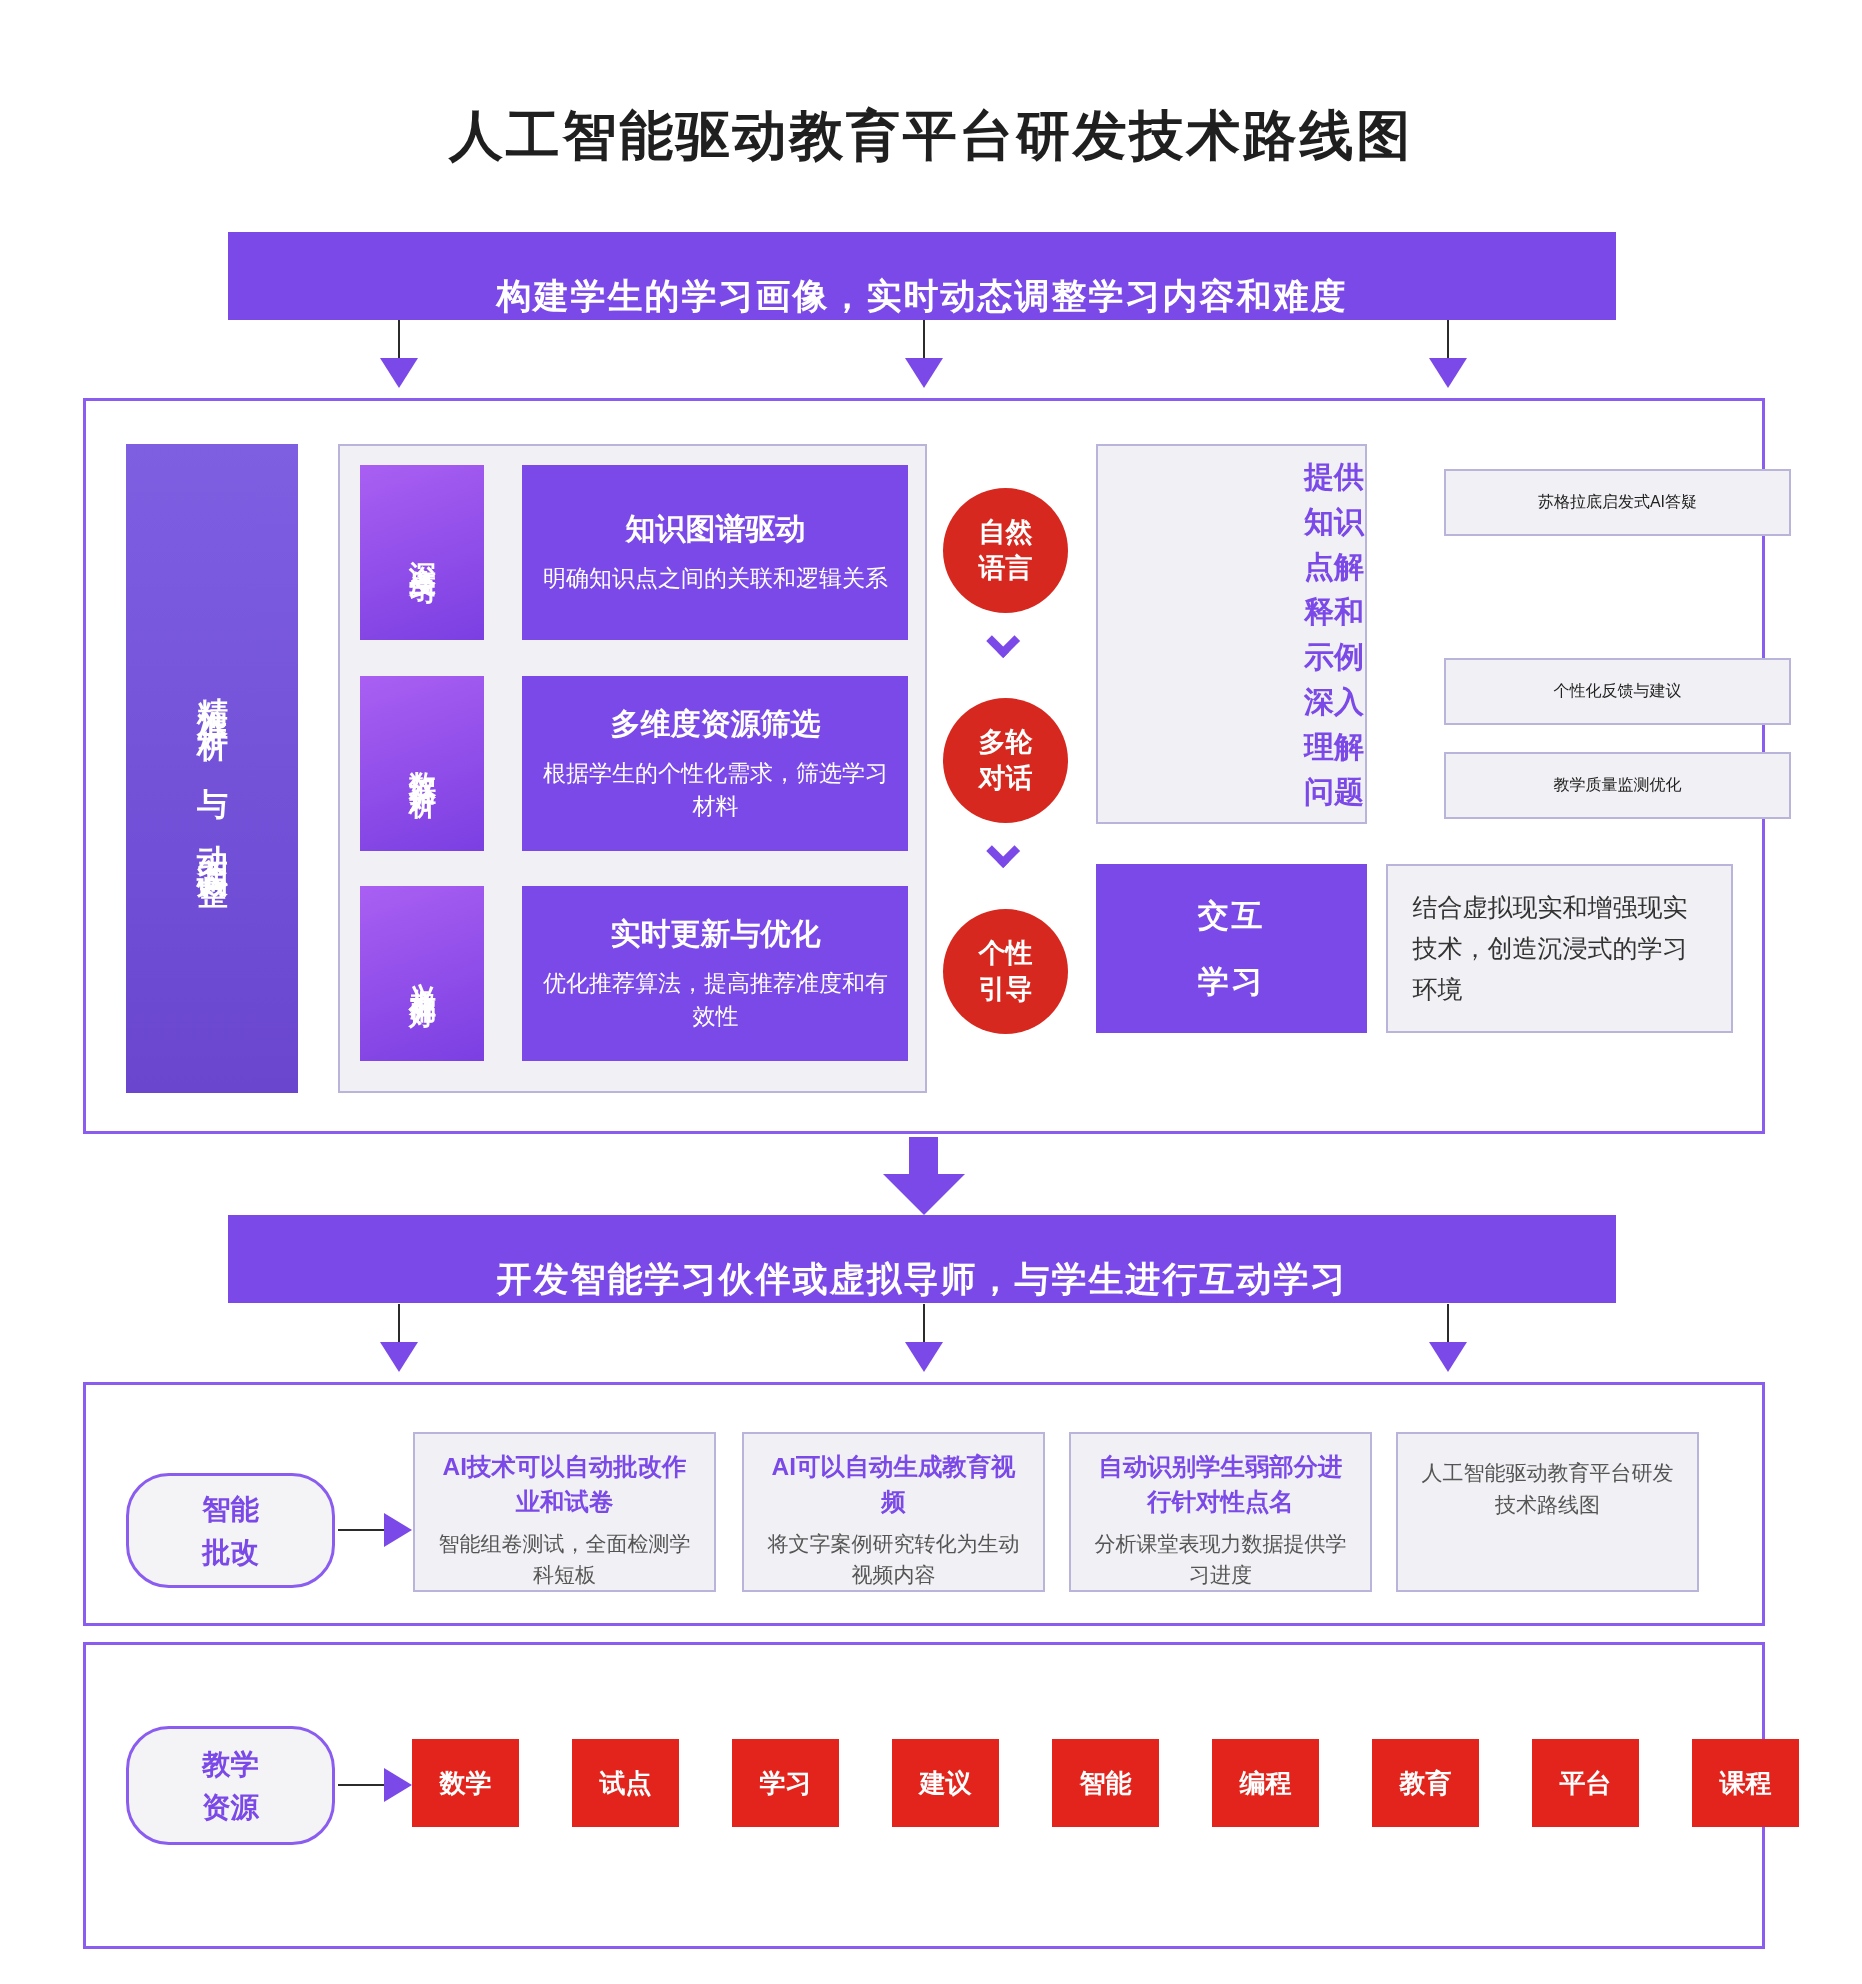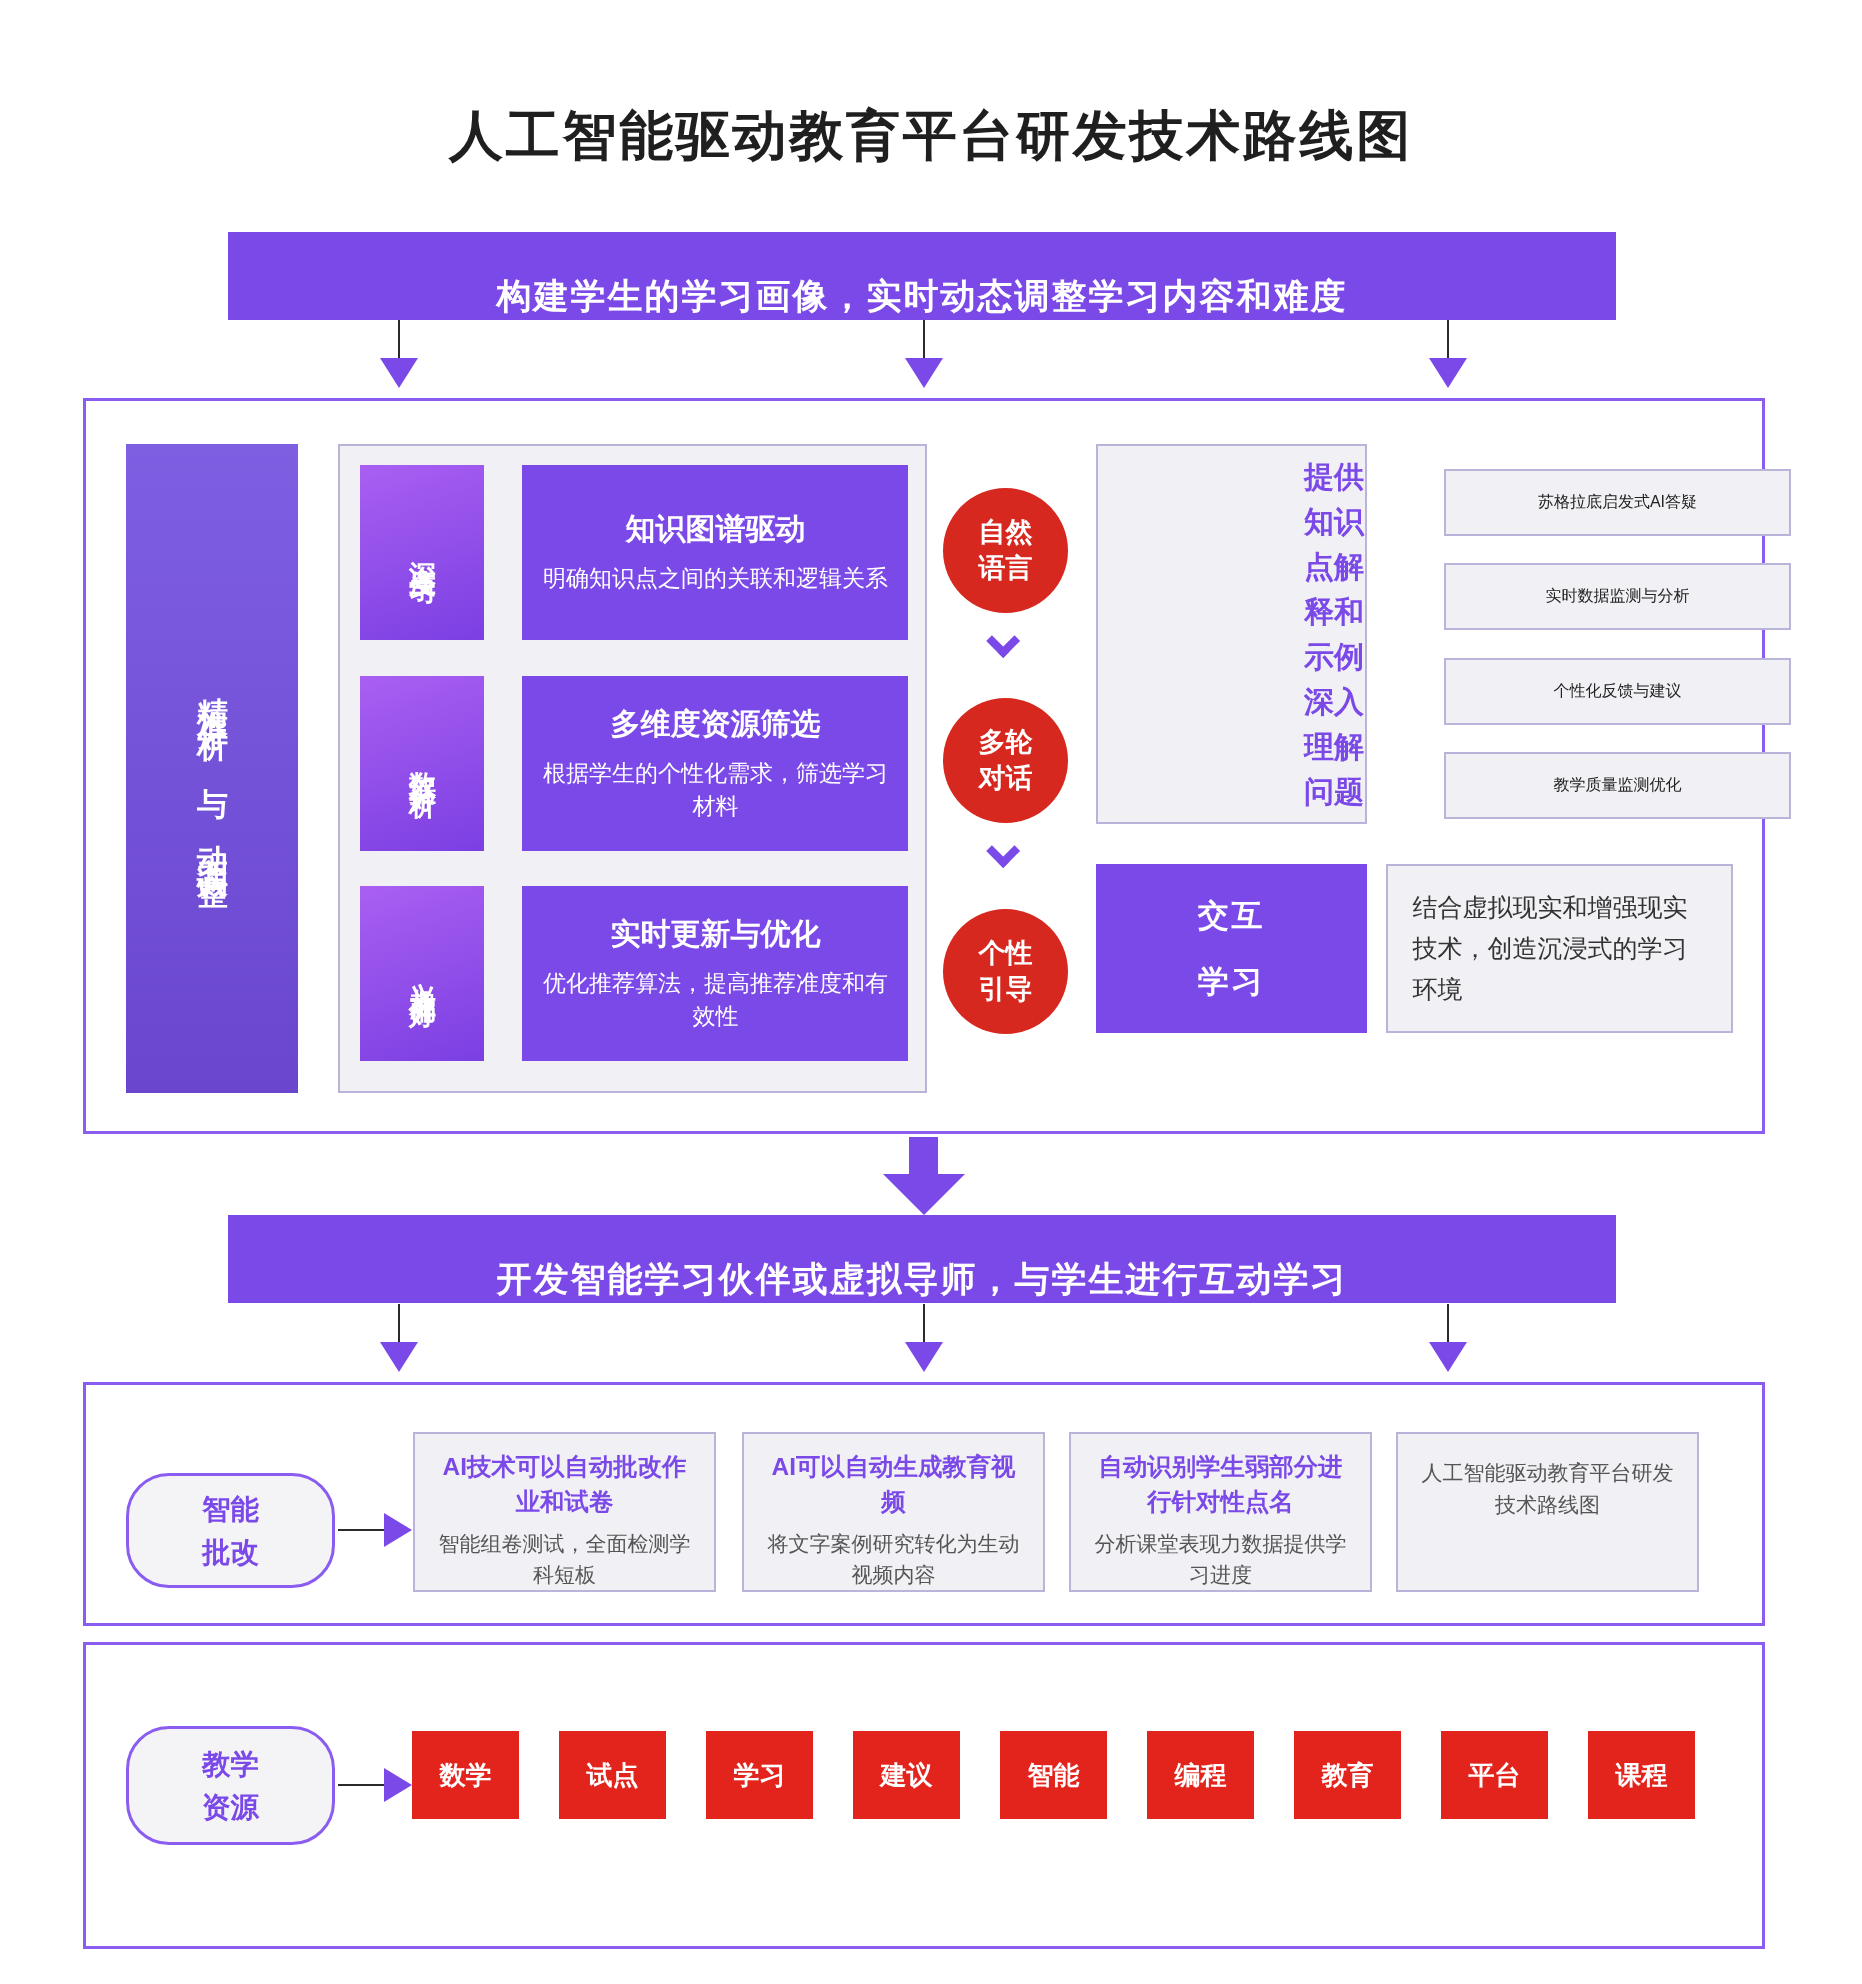--- a/index.html
+++ b/index.html
@@ -100,21 +100,21 @@
   #ha1{left:252px;top:128px}
   #ha2{left:252px;top:123px}
 
   .card{position:absolute;top:47px;width:303px;height:160px;background:var(--gray);
         border:2px solid var(--gborder);display:flex;flex-direction:column;align-items:center;
         padding:15px 16.3px 0}
   .ctitle{font-size:24.4px;font-weight:bold;color:var(--purple);line-height:1.45;text-align:center}
   .cdesc{font-size:21px;color:#555;line-height:1.5;text-align:center;margin-top:8.1px}
   .cd1{left:327px}.cd2{left:656px}.cd3{left:983px}.cd4{left:1310px}
 
-  .tags-row{position:absolute;left:326px;top:86px;display:flex;gap:40px}
+  .tags-row{position:absolute;left:326px;top:94px;display:flex;gap:53px}
   .tag{width:107px;height:88px;background:var(--red2);color:#fff;font-size:26px;font-weight:bold;
        display:flex;align-items:center;justify-content:center}
 </style>
 </head>
 <body>
 
 <div class="page">
 
   <div class="title">人工智能驱动教育平台研发技术路线图</div>
 
@@ -182,23 +182,20 @@
     <div class="circle c3">
       <span class="ctext">个性引导</span>
     </div>
 
     <div id="provide">
       <span class="ptext">提供知识点解释和示例深入理解问题</span>
     </div>
 
     <div class="right-item ri1">
       <span>苏格拉底启发式AI答疑</span>
-    </div>
-    <div class="right-item ri2">
-      <span>实时数据监测与分析</span>
     </div>
     <div class="right-item ri3">
       <span>个性化反馈与建议</span>
     </div>
     <div class="right-item ri4">
       <span>教学质量监测优化</span>
     </div>
 
     <div id="interact">交互
 学习</div>

